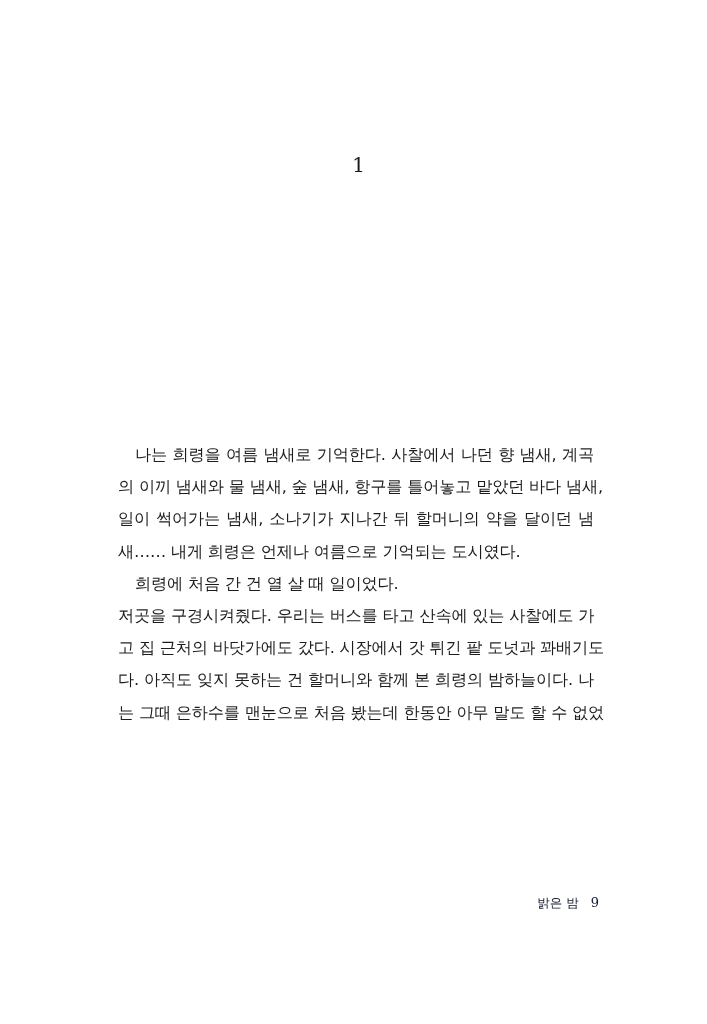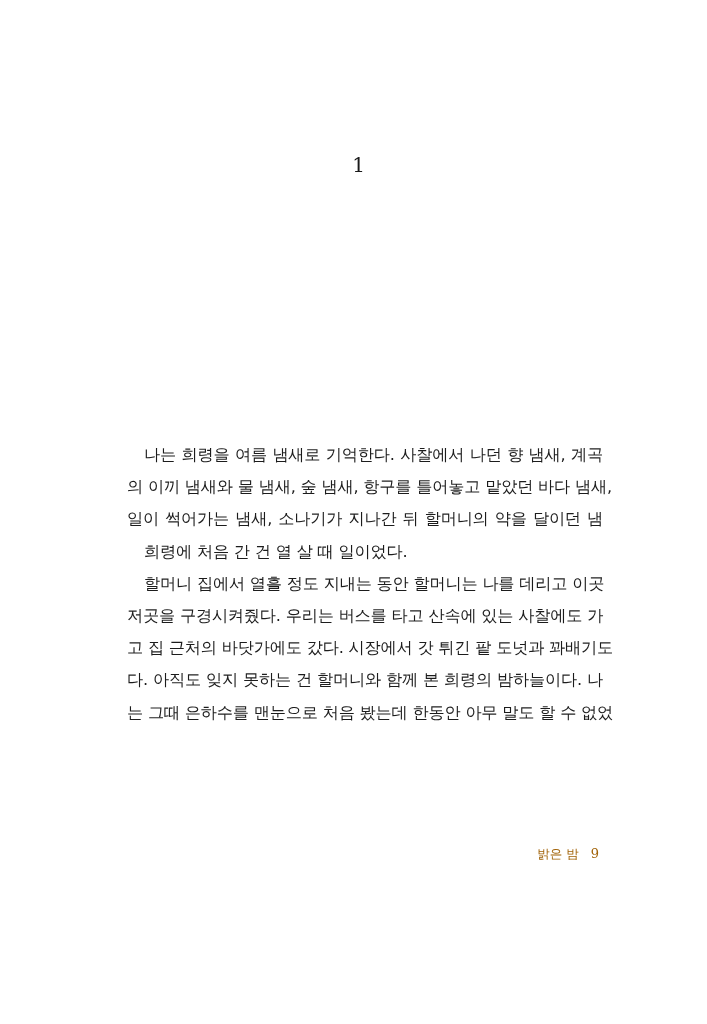--- a/index.html
+++ b/index.html
@@ -27,21 +27,21 @@
       left: 0;
       width: 717px;
       text-align: center;
       font-family: "DejaVu Serif", serif;
       font-size: 20px;
       line-height: 28px;
       color: #1a1a1a;
     }
     .body-text {
       position: absolute;
-      left: 127px;
+      left: 118px;
       top: 439px;
       width: 476px;
       font-family: "DejaVu Sans", sans-serif;
       font-size: 16.2px;
       line-height: 32.2px;
       color: #1c1c1c;
       letter-spacing: -0.2px;
     }
     .line {
       display: block;
@@ -51,45 +51,45 @@
       height: 32.2px;
     }
     .line.indent {
       padding-left: 17px;
     }
     .line.last {
       text-align-last: left;
     }
     .footer {
       position: absolute;
-      top: 844px;
+      top: 893px;
       right: 108px;
       font-family: "DejaVu Serif", serif;
       font-size: 13px;
       line-height: 20px;
-      color: #a16207;
+      color: #0f172a;
     }
     .footer .title {
       margin-right: 12px;
       font-family: "DejaVu Sans", sans-serif;
       font-size: 12.5px;
     }
   </style>
 </head>
 <body>
 
 <div class="page">
   <div class="chapter-number">1</div>
 
   <div class="body-text">
     <span class="line indent">나는 희령을 여름 냄새로 기억한다. 사찰에서 나던 향 냄새, 계곡</span>
     <span class="line">의 이끼 냄새와 물 냄새, 숲 냄새, 항구를 틀어놓고 맡았던 바다 냄새,</span>
     <span class="line">일이 썩어가는 냄새, 소나기가 지나간 뒤 할머니의 약을 달이던 냄</span>
+    <span class="line last">새…… 내게 희령은 언제나 여름으로 기억되는 도시였다.</span>
     <span class="line indent last">희령에 처음 간 건 열 살 때 일이었다.</span>
-    <span class="line indent">할머니 집에서 열흘 정도 지내는 동안 할머니는 나를 데리고 이곳</span>
     <span class="line">저곳을 구경시켜줬다. 우리는 버스를 타고 산속에 있는 사찰에도 가</span>
     <span class="line">고 집 근처의 바닷가에도 갔다. 시장에서 갓 튀긴 팥 도넛과 꽈배기도</span>
     <span class="line">다. 아직도 잊지 못하는 건 할머니와 함께 본 희령의 밤하늘이다. 나</span>
     <span class="line">는 그때 은하수를 맨눈으로 처음 봤는데 한동안 아무 말도 할 수 없었</span>
   </div>
 
   <div class="footer">
     <span class="title">밝은 밤</span><span class="num">9</span>
   </div>
 </div>

